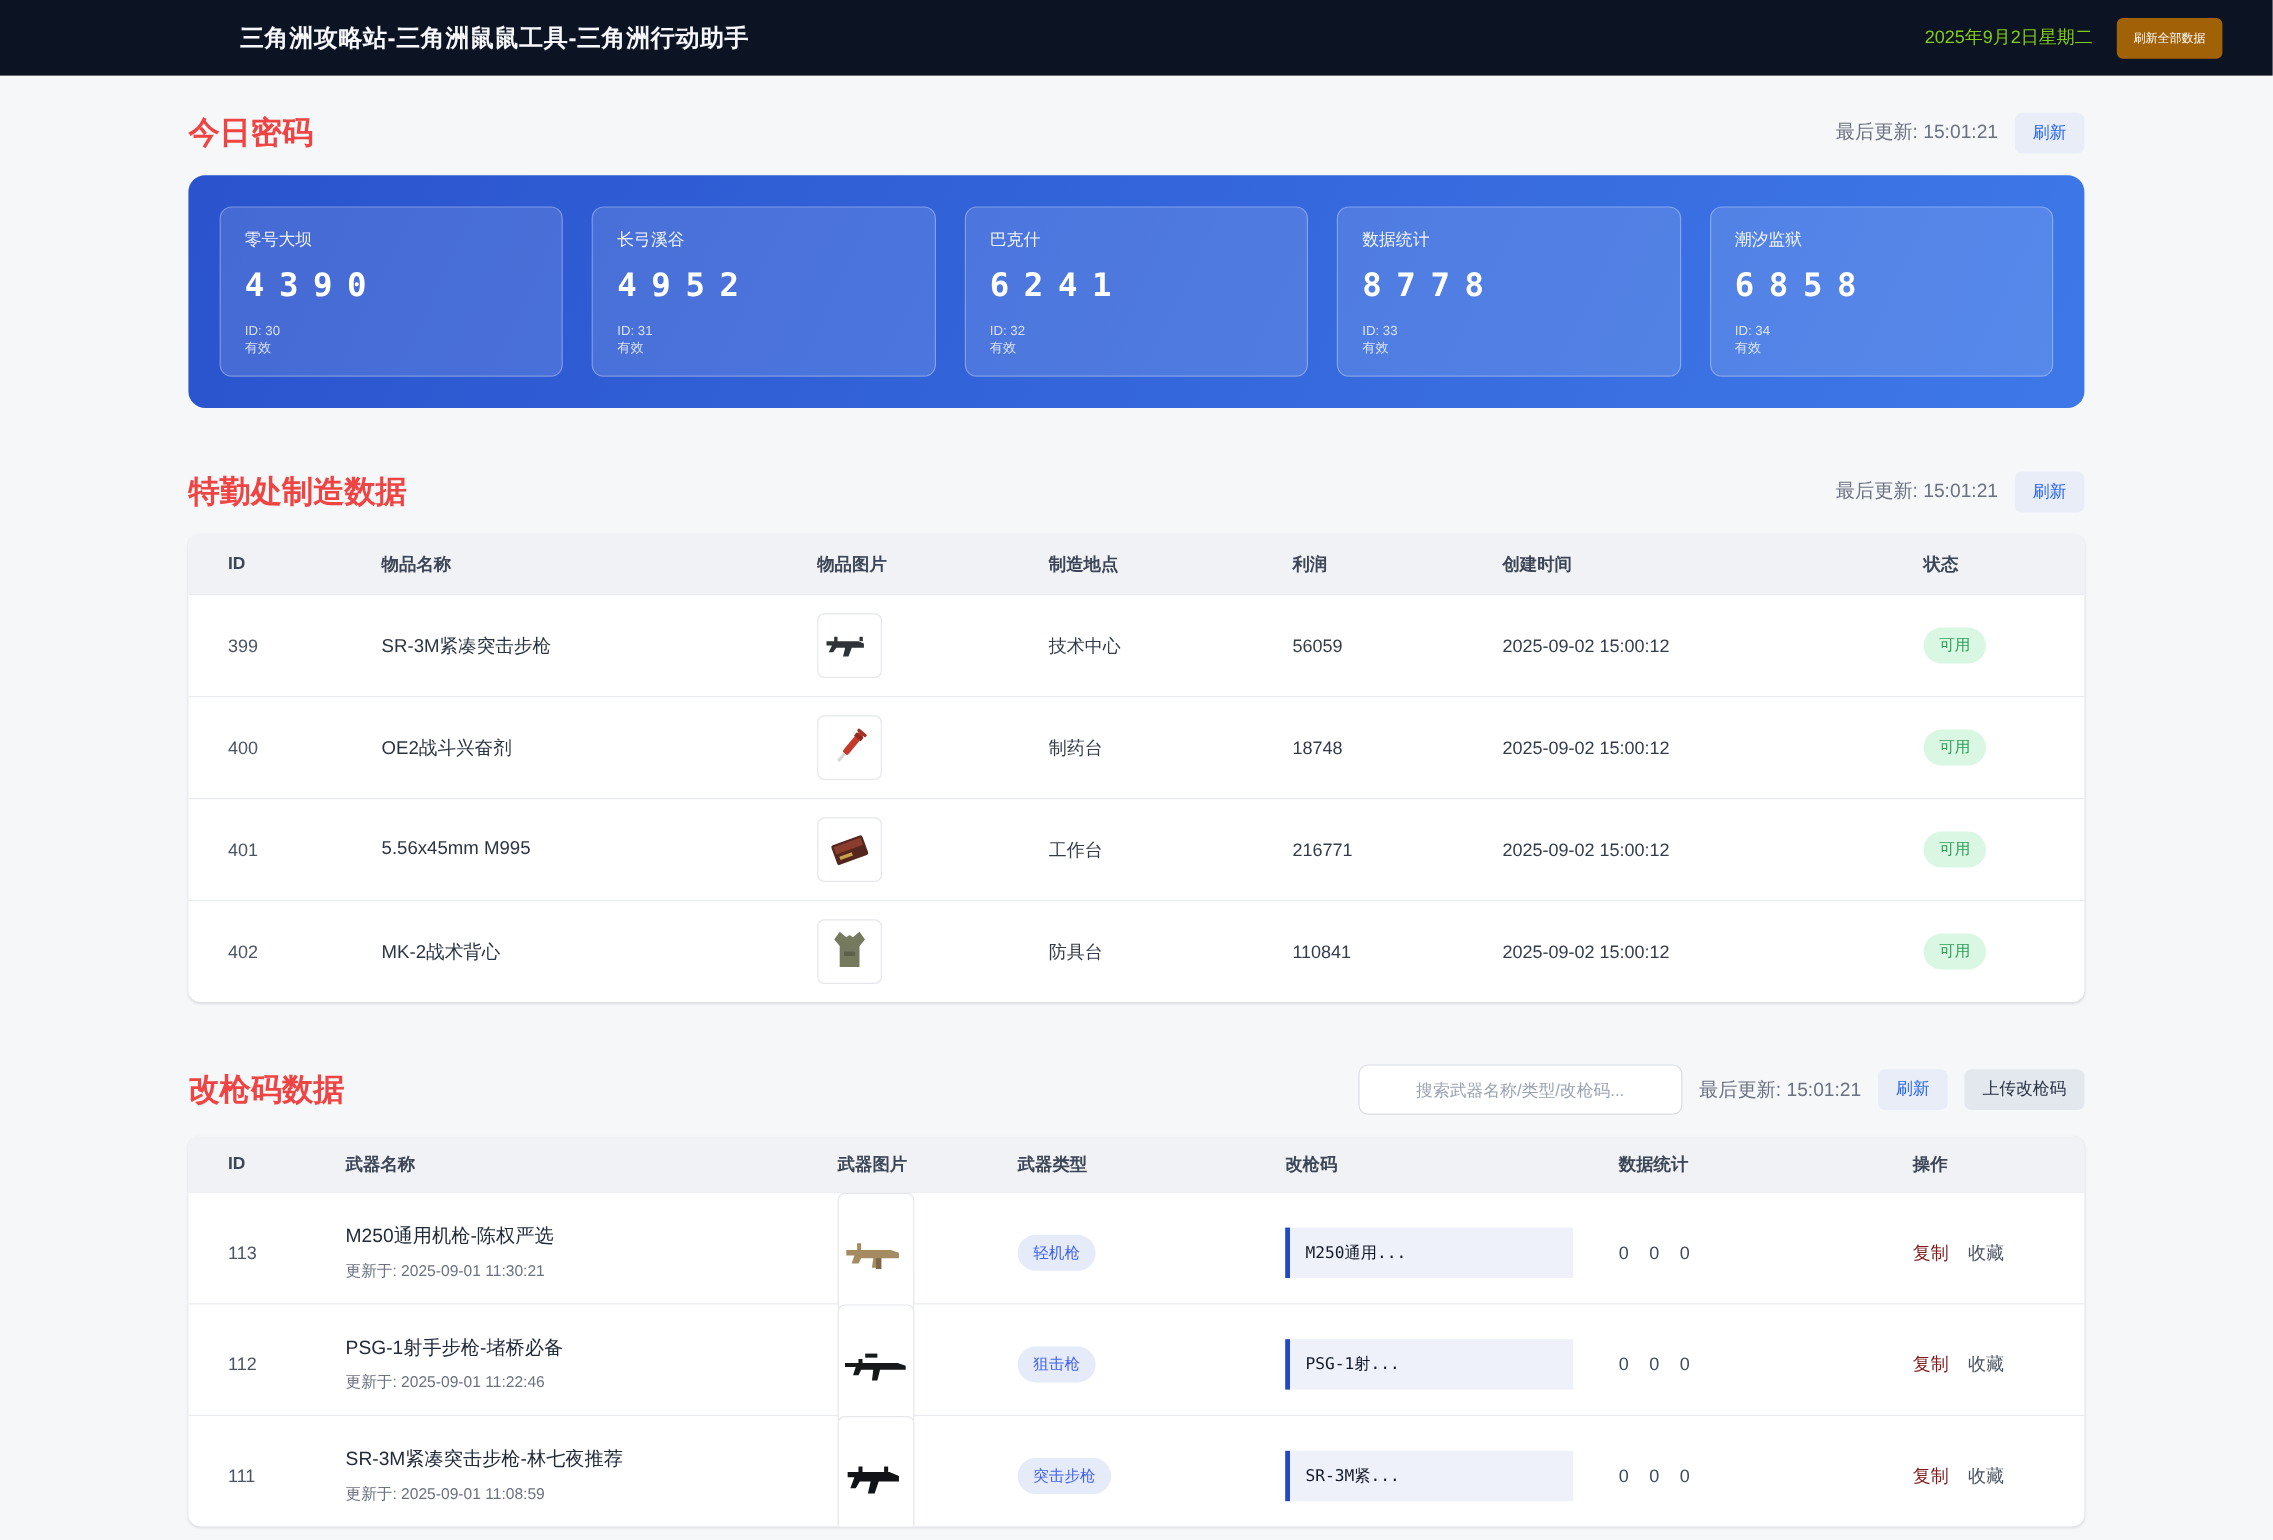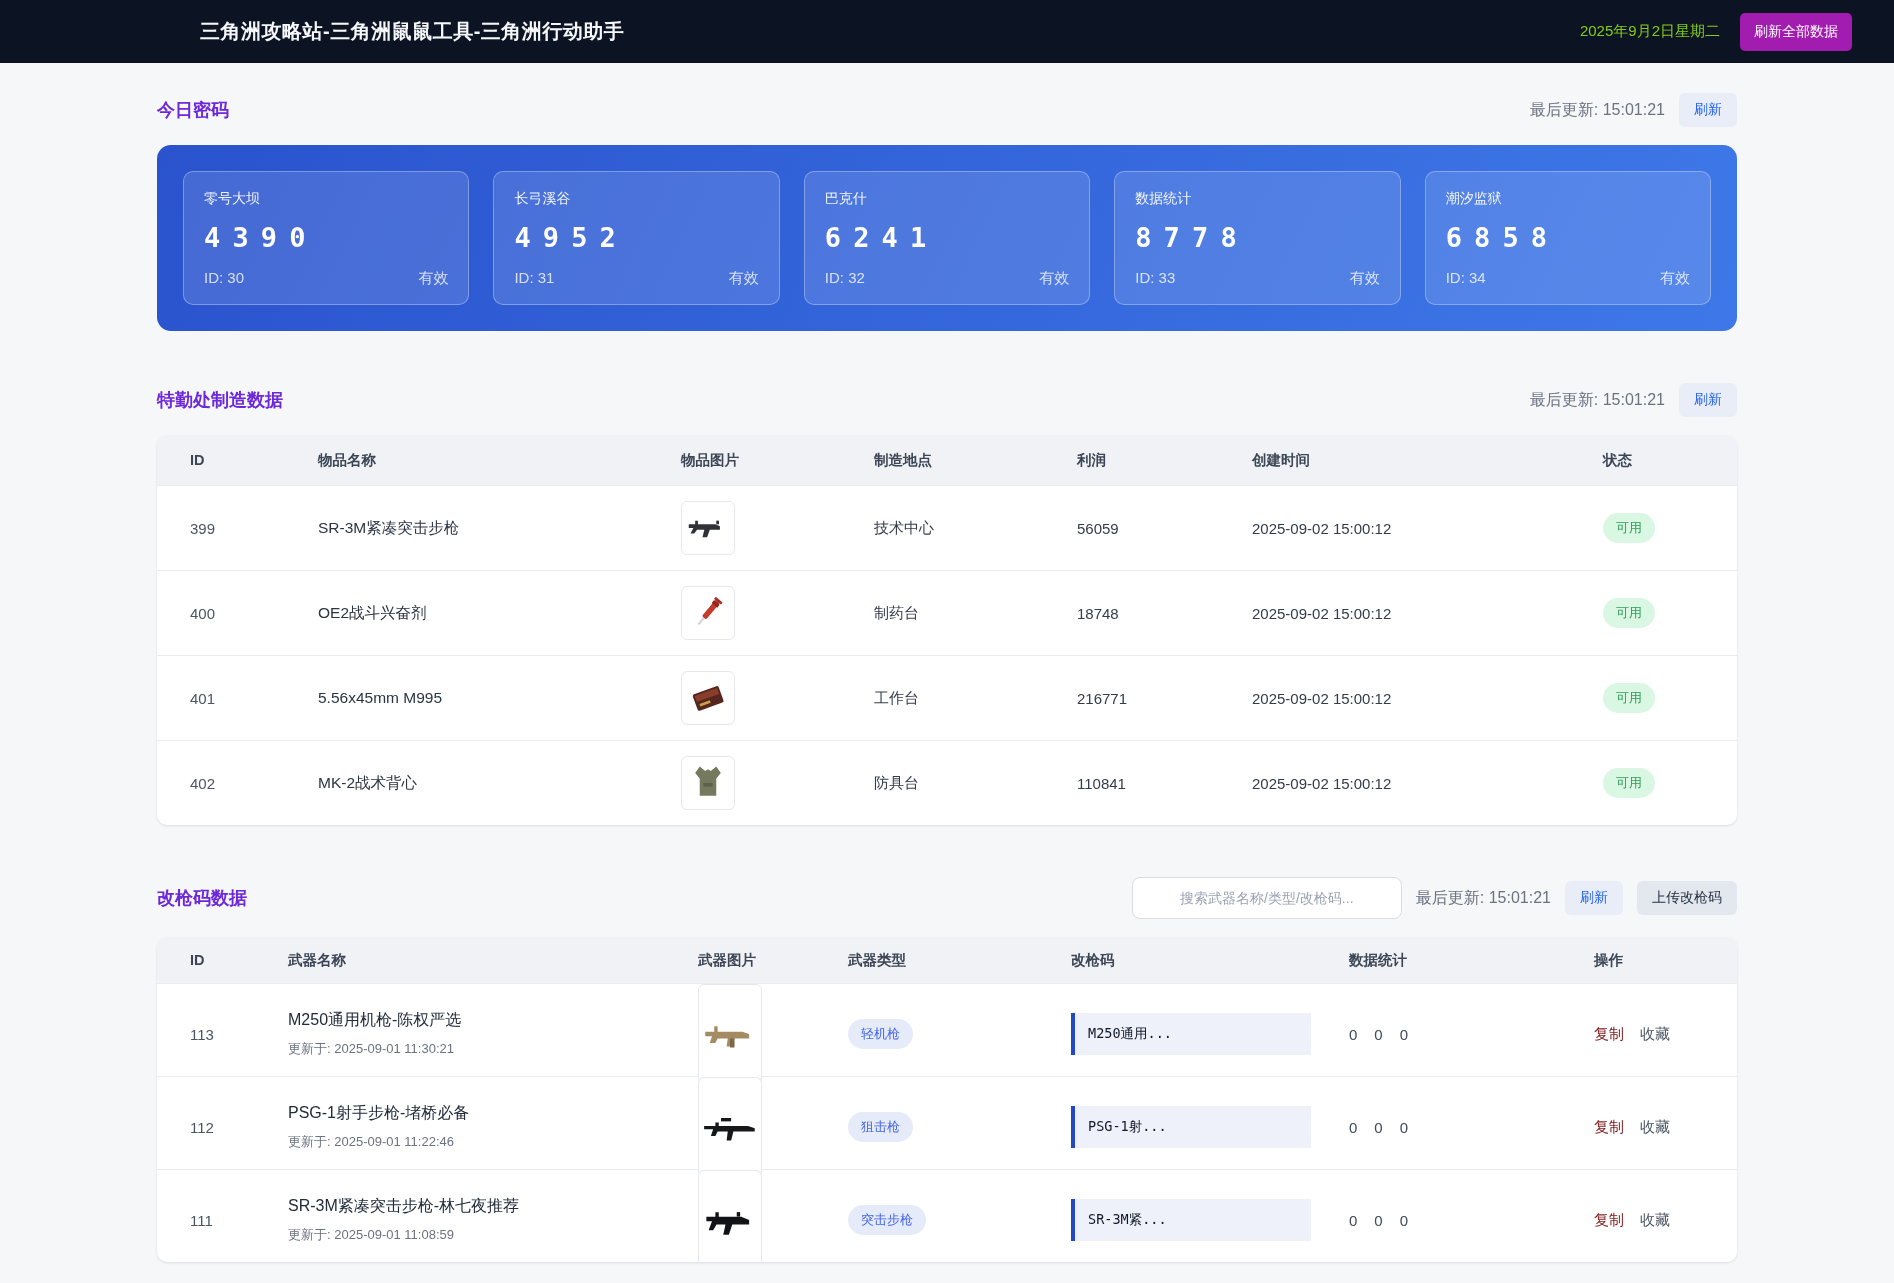--- a/index.html
+++ b/index.html
@@ -4,40 +4,40 @@
 <style>
   * { margin:0; padding:0; box-sizing:border-box; }
   html,body { width:1894px; height:1283px; overflow:hidden; }
   body { font-family:"Liberation Sans","DejaVu Sans",sans-serif; background:#f6f7f9; color:#1f2937; }
 
   
   .topbar { height:63px; background:#0c1322; display:flex; align-items:center; justify-content:space-between; padding:0 42px 0 165px; }
   .topbar-title { color:#f5f7fa; font-size:20px; font-weight:bold; letter-spacing:.5px;margin-left:35px; }
   .topbar-right { display:flex; align-items:center; gap:20px; }
   .topbar-date { color:#84cc16; font-size:15px;margin-left:48px; }
-  .btn-orange { background:#a21caf; color:#fff; border:none; font-size:14px; padding:10px 14px; border-radius:5px; cursor:pointer; font-family:inherit; }
+  .btn-orange { background:#a16207; color:#fff; border:none; font-size:10px; padding:10px 14px; border-radius:5px; cursor:pointer; font-family:inherit; }
 
   .container { width:1580px; margin:0 auto; }
 
   
   .section-head { display:flex; align-items:center; justify-content:space-between; margin:30px 0 18px; }
-  .section-title { font-size:18px; font-weight:bold; color:#6d28d9; }
+  .section-title { font-size:26px; font-weight:bold; color:#ef4444; }
   .head-right { display:flex; align-items:center; gap:14px; }
   .last-update { color:#6b7280; font-size:16px; }
   .btn-refresh { background:#e8edf8; color:#2563eb; border:none; font-size:14px; padding:8px 15px; border-radius:6px; cursor:pointer; font-family:Liberation Mono, monospace; }
   .btn-upload { background:#e3e7ee; color:#273142; border:none; font-size:14px; padding:8px 15px; border-radius:6px; cursor:pointer; font-family:inherit; }
   .search-input { width:270px; height:42px; border:1px solid #d8dde5; border-radius:8px; background:#fff; text-align:center; font-size:14px; color:#374151; font-family:inherit; outline:none; }
   .search-input::placeholder { color:#9aa3b2; }
 
   
   .pw-panel { background:linear-gradient(115deg,#2a53cd 0%,#3e78e8 100%); border-radius:14px; padding:26px; display:flex; gap:24px; }
   .pw-card { flex:1; background:rgba(255,255,255,.13); border:1px solid rgba(255,255,255,.30); border-radius:10px; padding:18px 20px 16px; color:#fff; }
   .pw-map { font-size:14px; color:rgba(255,255,255,.92); }
   .pw-code { font-family:"DejaVu Sans Mono","Liberation Mono",monospace; font-size:27px; font-weight:bold; letter-spacing:.45em; margin:14px 0 16px; }
-  .pw-foot { display:flex; justify-content:space-between; font-size:15px; color:rgba(255,255,255,.78); }
+  .pw-foot { display:flex; justify-content:flex-start; font-size:11px; color:rgba(255,255,255,.78);flex-direction:column; }
 
   
   .panel { background:#fff; border-radius:10px; box-shadow:0 1px 3px rgba(16,24,40,.08),0 1px 2px rgba(16,24,40,.04); overflow:hidden; }
   .thead { background:#f0f2f5; color:#3c4656; font-size:14.5px; font-weight:bold; }
   .grid1 { display:grid; grid-template-columns:128px 363px 193px 203px 175px 351px 1fr; align-items:center; }
   .grid2 { display:grid; grid-template-columns:98px 410px 150px 223px 278px 245px 1fr; align-items:center; }
   .grid1 > div, .grid2 > div { padding-left:33px; }
   .thead.grid1 { height:50px; }
   .thead.grid2 { height:46px; }
   .trow { border-top:1px solid #e9ecef; font-size:15px; color:#333c4a; }

